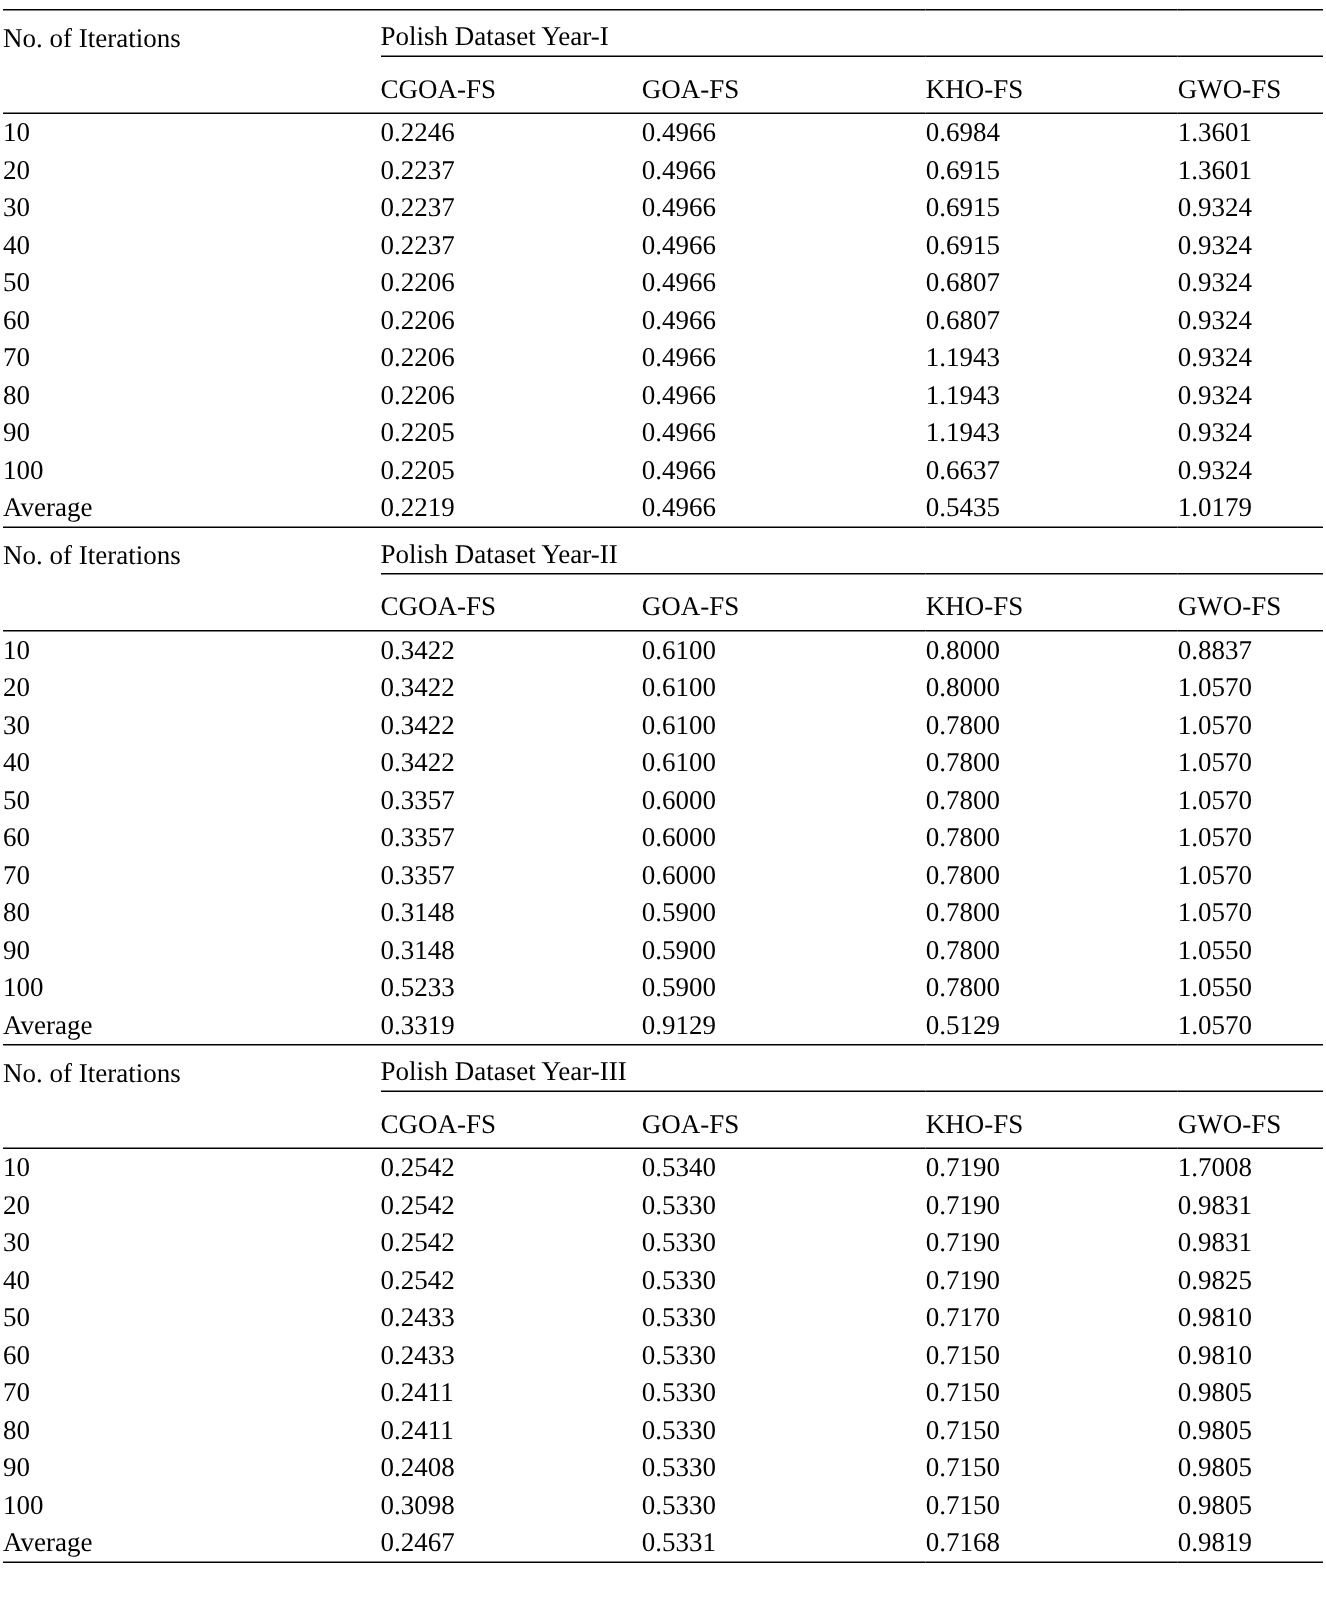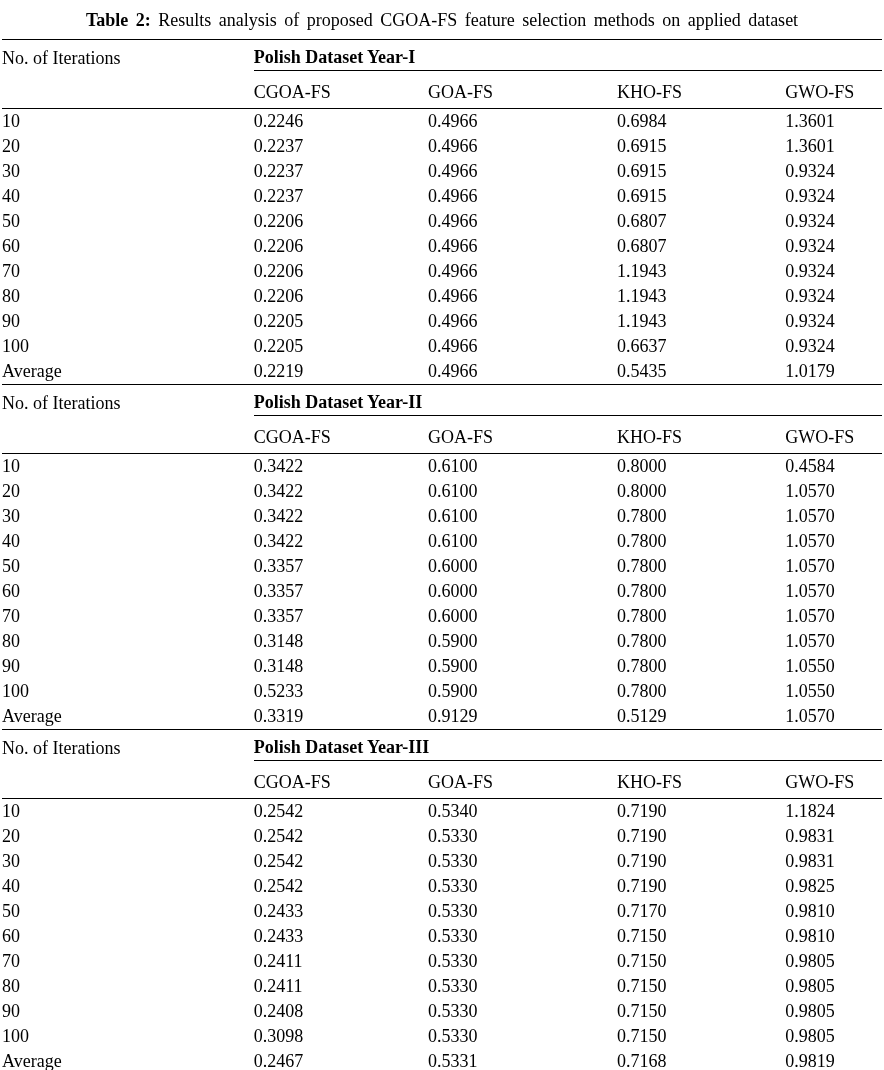--- a/index.html
+++ b/index.html
@@ -39,35 +39,31 @@
   col.c-m4  { width: 11.0%; }
   td {
     text-align: left;
     vertical-align: bottom;
     padding: 2px 0;
     line-height: 21px;
     overflow: hidden;
     white-space: nowrap;
   }
   tr.dataset-row td { padding: 7px 0 2px 0; }
-  td.dataset-head { border-bottom: 1.5px solid #000000; font-weight: bold; }
+  td.dataset-head { border-bottom: 1.5px solid #000000; }
   tr.method-row td {
     padding: 11px 0 5px 0;
     border-bottom: 1.5px solid #000000;
   }
 </style>
 </head>
 <body>
 
 <div class="page">
 
-  <div class="caption">
-    <span class="cap-label">Table 2:</span>
-    <span>Results analysis of proposed CGOA-FS feature selection methods on applied dataset</span>
-  </div>
 
   <table class="data-table">
     <colgroup>
         <col class="c-iter">
         <col class="c-m1">
         <col class="c-m2">
         <col class="c-m3">
         <col class="c-m4">
       </colgroup>
     <tbody>
@@ -180,21 +176,21 @@
       <td>CGOA-FS</td>
       <td>GOA-FS</td>
       <td>KHO-FS</td>
       <td>GWO-FS</td>
     </tr>
     <tr>
       <td>10</td>
       <td>0.3422</td>
       <td>0.6100</td>
       <td>0.8000</td>
-      <td>0.4584</td>
+      <td>0.8837</td>
     </tr>
     <tr>
       <td>20</td>
       <td>0.3422</td>
       <td>0.6100</td>
       <td>0.8000</td>
       <td>1.0570</td>
     </tr>
     <tr>
       <td>30</td>
@@ -280,21 +276,21 @@
       <td>CGOA-FS</td>
       <td>GOA-FS</td>
       <td>KHO-FS</td>
       <td>GWO-FS</td>
     </tr>
     <tr>
       <td>10</td>
       <td>0.2542</td>
       <td>0.5340</td>
       <td>0.7190</td>
-      <td>1.1824</td>
+      <td>1.7008</td>
     </tr>
     <tr>
       <td>20</td>
       <td>0.2542</td>
       <td>0.5330</td>
       <td>0.7190</td>
       <td>0.9831</td>
     </tr>
     <tr>
       <td>30</td>

